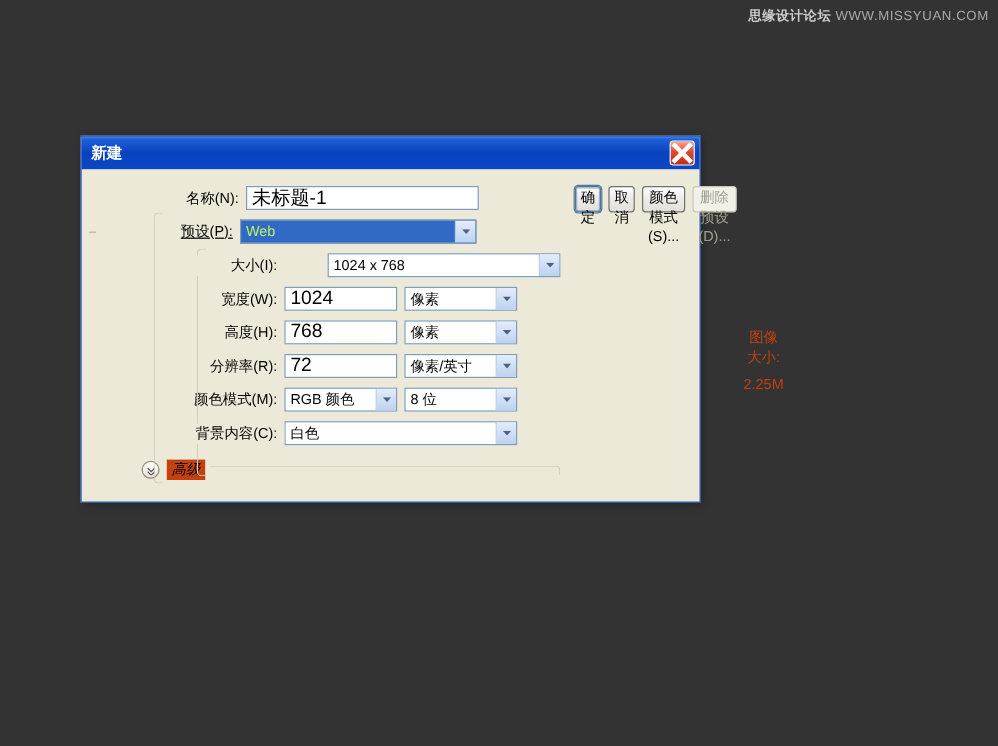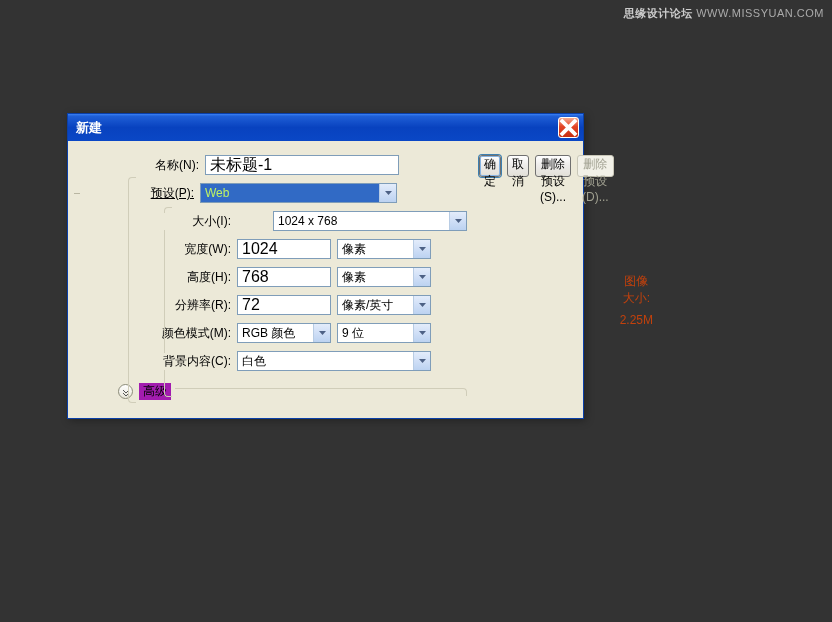--- a/index.html
+++ b/index.html
@@ -248,21 +248,21 @@
           <div class="select-sim" style="width:94px">
             <span class="sel-text">RGB 颜色</span>
             <div class="drop-arrow">
                 <svg viewBox="0 0 7 4">
                   <path d="M0 0 L3.5 4 L7 0 Z" fill="#4d6185"></path>
                 </svg>
               </div>
           </div>
           <div style="width:6px"></div>
           <div class="select-sim" style="width:94px">
-            <span class="sel-text">9 位</span>
+            <span class="sel-text">8 位</span>
             <div class="drop-arrow">
                 <svg viewBox="0 0 7 4">
                   <path d="M0 0 L3.5 4 L7 0 Z" fill="#4d6185"></path>
                 </svg>
               </div>
           </div>
         </div>
 
         <div class="row">
           <span class="lbl" style="width:95px;background:#ece9d8;z-index:1;">背景内容(C):</span>
@@ -276,30 +276,30 @@
           </div>
         </div>
       </div>
 
       <div class="adv-row" style="margin-left:38px;">
         <div class="adv-toggle">
           <svg viewBox="0 0 8 8">
               <path d="M1 2 L4 5 L7 2 M1 5 L4 8 L7 5" stroke="#555" stroke-width="1" fill="none"></path>
             </svg>
         </div>
-        <span style="background:#a21caf;padding:0 4px;">高级</span>
+        <span style="background:#c2410c;padding:0 4px;font-style:italic;">高级</span>
         <div style="flex:1; border-top:1px solid #d0cdb9; margin-left:-2px; margin-top:1px; height:8px; border-right:1px solid #d0cdb9; border-radius:0 4px 0 0;"></div>
       </div>
 
     </div>
 
     <div class="right-col">
       <button class="btn default-btn">确定</button>
       <button class="btn">取消</button>
-      <button class="btn">删除预设(S)...</button>
+      <button class="btn">颜色模式(S)...</button>
       <button class="btn" disabled="">删除预设(D)...</button>
       <div class="img-size">
         <div class="lbl2">图像大小:</div>
         <div>2.25M</div>
       </div>
     </div>
   </div>
 </div>
 
 </body></html>

